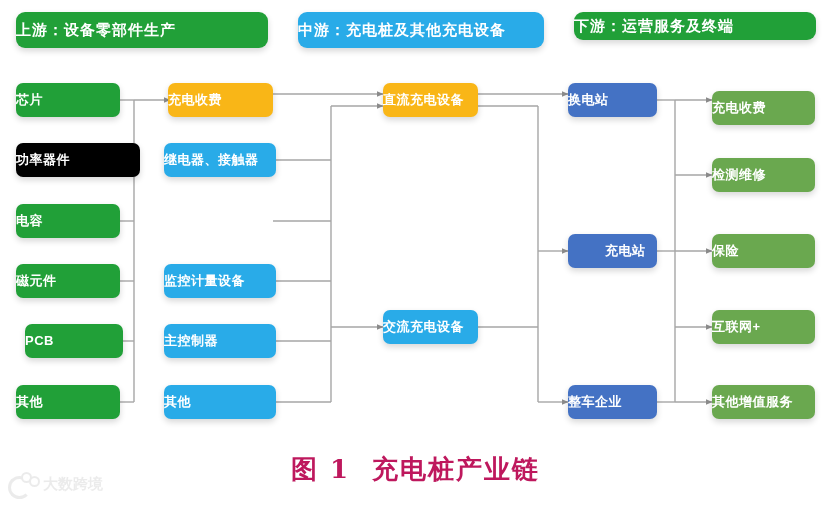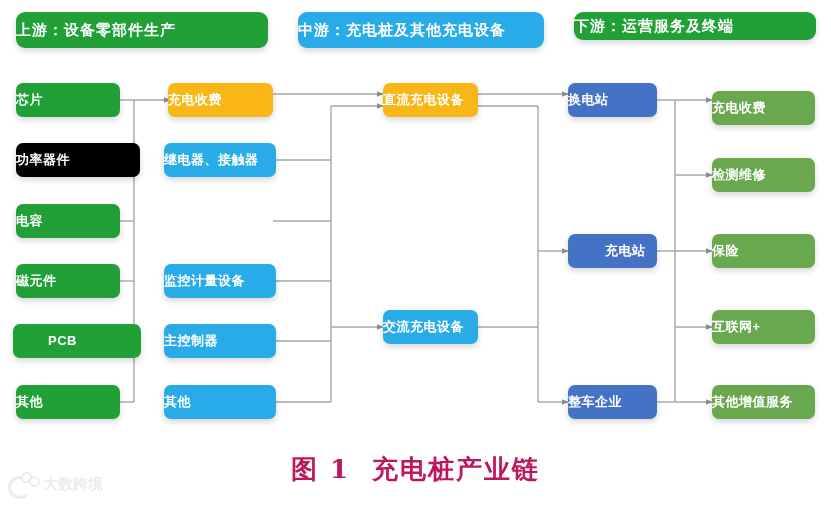--- a/index.html
+++ b/index.html
@@ -182,21 +182,21 @@
   </div>
   <div class="node small-node" style="left:16px; top:143px; width:124px; height:34px; background:#000000;">
     <span>功率器件</span>
   </div>
   <div class="node small-node" style="left:16px; top:204px; width:104px; height:34px; background:#21a038;">
     <span>电容</span>
   </div>
   <div class="node small-node" style="left:16px; top:264px; width:104px; height:34px; background:#21a038;">
     <span>磁元件</span>
   </div>
-  <div class="node small-node" style="left:13px; top:324px; width:128px; height:34px; background:#21a038;padding-left:35px;">
+  <div class="node small-node" style="left:25px; top:324px; width:98px; height:34px; background:#21a038;">
     <span>PCB</span>
   </div>
   <div class="node small-node" style="left:16px; top:385px; width:104px; height:34px; background:#21a038;">
     <span>其他</span>
   </div>
 
   <div class="node mid-node" style="left:168px; top:83px; width:105px; height:34px; background:#f9b617;">
     <span>充电收费</span>
   </div>
   <div class="node mid-node" style="left:164px; top:143px; width:112px; height:34px; background:#29abe8;">

